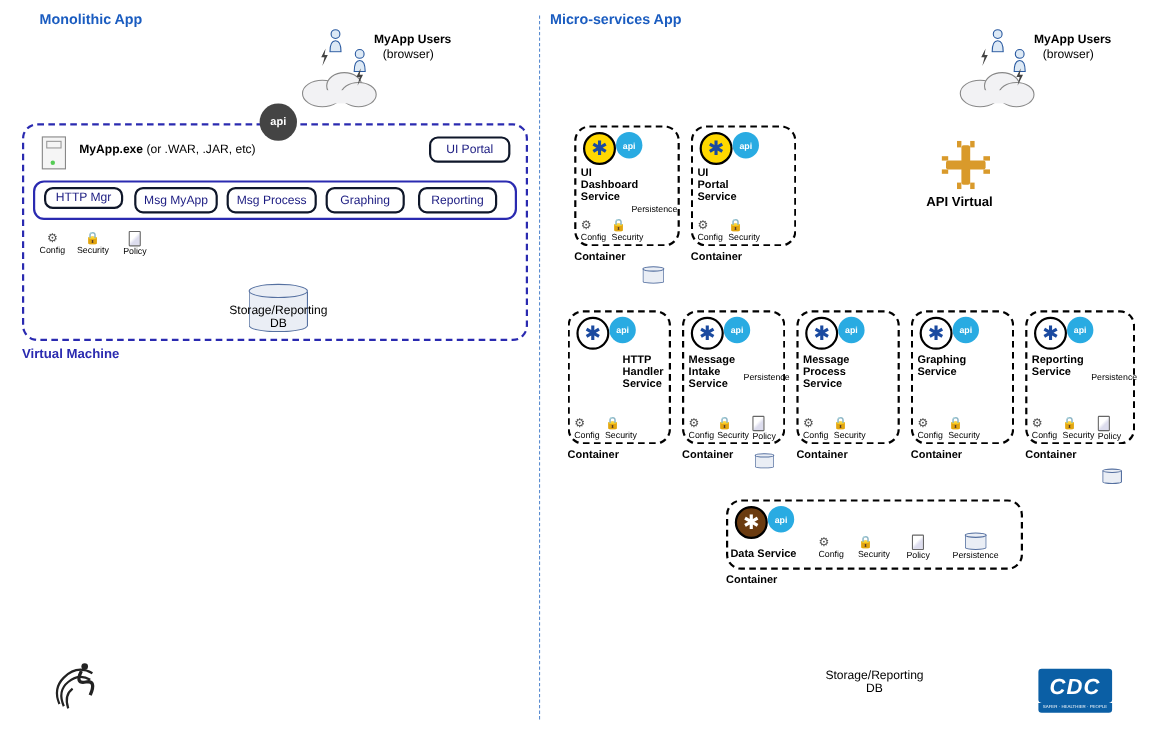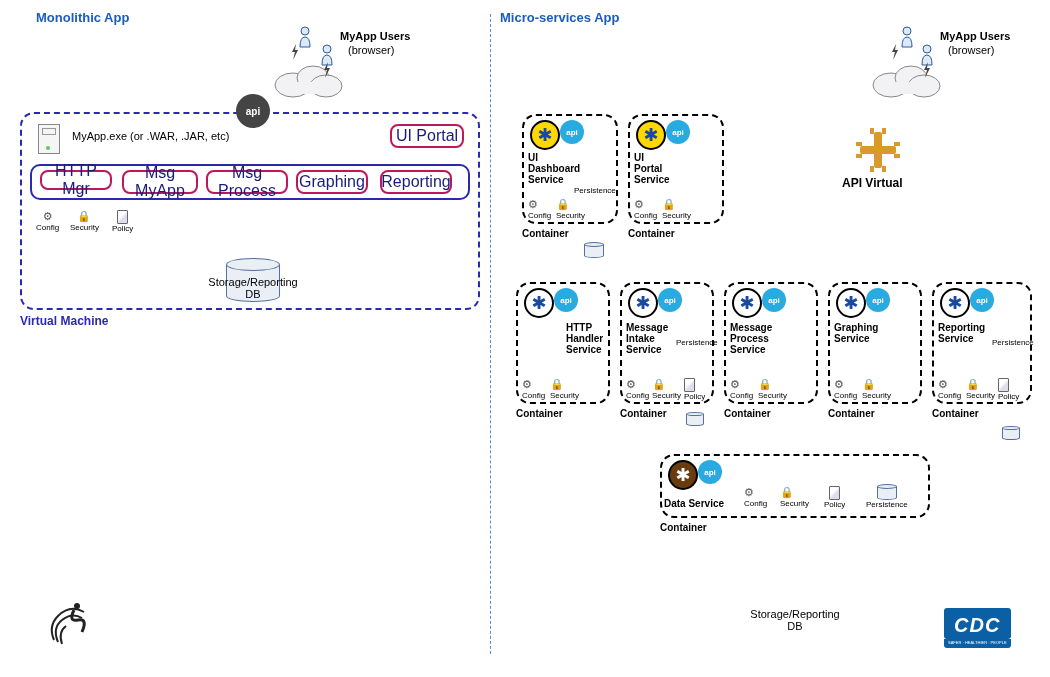--- a/index.html
+++ b/index.html
@@ -2,21 +2,21 @@
 <html><head>
 <meta charset="utf-8">
 <style>
 * { box-sizing: border-box; margin: 0; padding: 0; }
 body { font-family: Arial, sans-serif; font-size: 11px; width: 1050px; height: 677px; position: relative; background: #fff; color: #000; }
 .abs { position: absolute; }
 .heading { color: #1a5cc0; font-weight: bold; font-size: 13px; }
 .divider { border-left: 1px dashed #5a8cd0; height: 640px; }
 .dashed-box { border: 2px dashed #2a2ab0; border-radius: 14px; }
 .dashed-box-black { border: 2px dashed #000; border-radius: 14px; }
-.solid-blue { border: 2px solid #be185d; border-radius: 8px; background: #fff; text-align: center; display: flex; align-items: center; justify-content: center; font-size: 16px; color: #1a1a80; }
+.solid-blue { border: 2px solid #0f172a; border-radius: 8px; background: #fff; text-align: center; display: flex; align-items: center; justify-content: center; font-size: 11px; color: #1a1a80; }
 .label { text-align: center; }
 .cloud { fill: #f2f2f4; stroke: #888; stroke-width: 1; }
 .cylinder { position: relative; }
 .cyl-top { position: absolute; width: 100%; height: 30%; border: 1px solid #5570a0; border-radius: 50%; background: #eaeef5; top: 0; z-index: 2; }
 .cyl-body { position: absolute; width: 100%; height: 85%; border: 1px solid #5570a0; border-top: none; border-radius: 0 0 50% 50% / 0 0 16% 16%; background: #eaeef5; top: 15%; }
 .api-badge { width: 24px; height: 24px; border-radius: 50%; background: #29abe2; color: #fff; font-size: 8px; font-weight: bold; display: flex; align-items: center; justify-content: center; }
 .api-badge-dark { width: 34px; height: 34px; border-radius: 50%; background: #444; color: #fff; font-size: 10px; font-weight: bold; display: flex; align-items: center; justify-content: center; }
 .micro-label { font-size: 8px; text-align: right; }
 .svc-title { font-weight: bold; font-size: 10px; line-height: 1.1; }
 .container-label { font-weight: bold; font-size: 10px; }
@@ -70,21 +70,21 @@
       <path d="M6 0 L2 8 L5 8 L3 16 L8 6 L5 6 Z" fill="#444"></path>
     </svg></div>
 
 <div class="abs api-badge-dark" style="left:236px; top:94px; z-index:3;">api</div>
 
 <div class="abs dashed-box" style="left:20px; top:112px; width:460px; height:198px;"></div>
 <div class="abs" style="left:20px; top:314px; color:#2a2ab0; font-weight:bold; font-size:12px;">Virtual Machine</div>
 
 <div class="abs server-box" style="left:38px; top:124px;"></div>
 <div class="abs" style="left:72px; top:130px;">
-  <span style="font-weight:normal;text-align:center;">MyApp.exe</span><span> (or .WAR, .JAR, etc)</span>
+  <span style="font-weight:bold;text-align:center;">MyApp.exe</span><span> (or .WAR, .JAR, etc)</span>
 </div>
 
 <div class="abs solid-blue" style="left:390px; top:124px; width:74px; height:24px;">UI Portal</div>
 
 <div class="abs" style="left:30px; top:164px; width:440px; height:36px; border:2px solid #2a2ab0; border-radius:10px;"></div>
 <div class="abs solid-blue" style="left:40px; top:170px; width:72px; height:20px;">HTTP Mgr</div>
 <div class="abs solid-blue" style="left:122px; top:170px; width:76px; height:24px;">Msg MyApp</div>
 <div class="abs solid-blue" style="left:206px; top:170px; width:82px; height:24px;">Msg Process</div>
 <div class="abs solid-blue" style="left:296px; top:170px; width:72px; height:24px;">Graphing</div>
 <div class="abs solid-blue" style="left:380px; top:170px; width:72px; height:24px;">Reporting</div>

